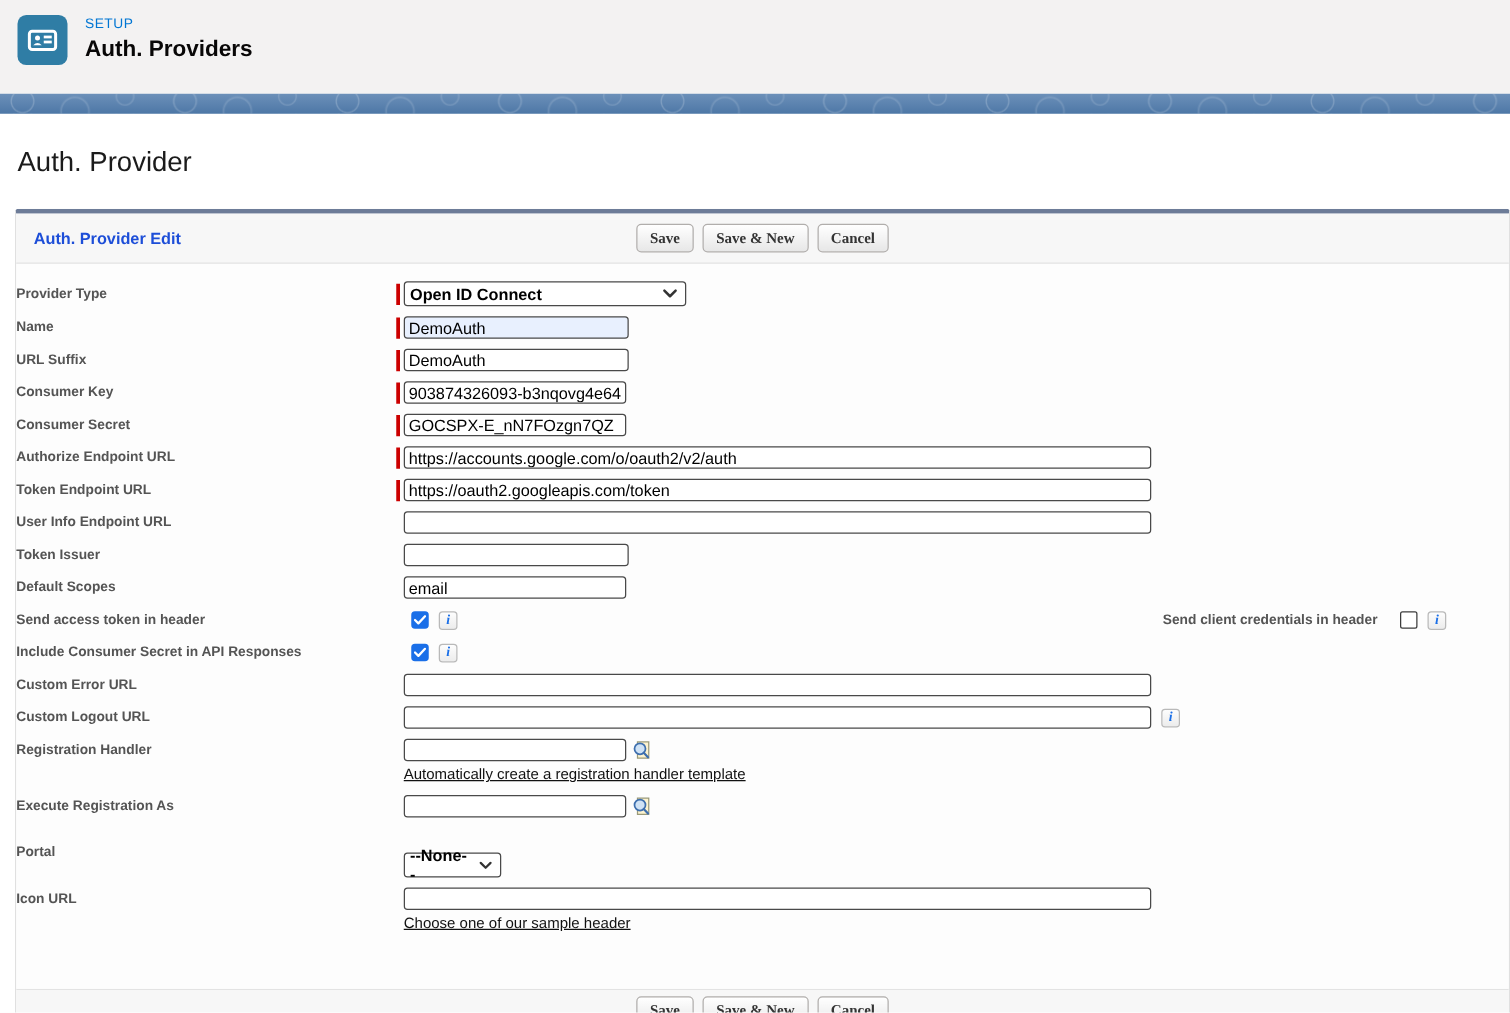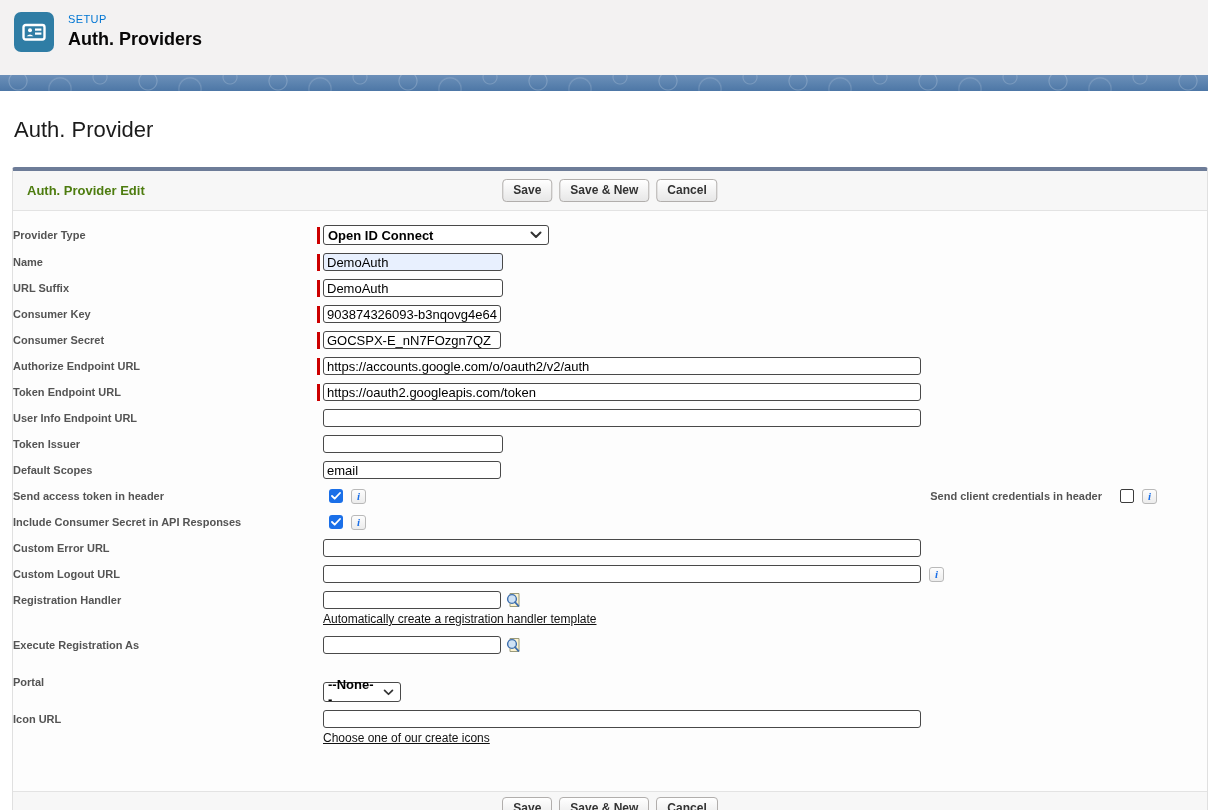--- a/index.html
+++ b/index.html
@@ -44,22 +44,22 @@
     margin:24px 0 0 12px; width:1196px;
     border:1px solid #e0e0e0; border-top:4px solid #6d7c98;
     border-radius:3px 3px 4px 4px; background:#fdfdfd;
   }
   .panel-bar {
     position:relative; height:40px; background:#f7f7f7;
     display:flex; align-items:center;
   }
   .panel-bar.top { border-bottom:1px solid #e3e3e3; }
   .panel-bar.bottom { border-top:1px solid #e3e3e3; height:33px; justify-content:center; border-radius:0 0 4px 4px; }
-  .panel-title { font-size:13px; font-weight:bold; color:#4d7c0f; padding-left:14px; }
-  .btn-group { display:flex; gap:7px; }
+  .panel-title { font-size:13px; font-weight:bold; color:#1d4ed8; padding-left:14px; }
+  .btn-group { display:flex; gap:7px;font-family:Liberation Serif, serif; }
   .panel-bar.top .btn-group { position:absolute; left:50%; transform:translateX(-50%); }
   .btn {
     font-family:inherit; font-size:12px; font-weight:bold; color:#333;
     background:linear-gradient(#ffffff,#e7e7e7);
     border:1px solid #b1aeac; border-radius:4px;
     padding:3px 10px 4px; line-height:14px; cursor:pointer;
   }
 
   
   .form-body { padding:14px 0 36px; background:#fdfdfd; }
@@ -338,21 +338,21 @@
       </div>
     </div>
 
     <div class="row stacked">
       <div class="label-cell">Icon URL</div>
       <div class="value-col">
         <div class="value-line">
           <span class="sp"></span>
           <input class="sf w-wide" value="" style="">
         </div>
-        <a class="inline-link" href="#">Choose one of our create icons</a>
+        <a class="inline-link" href="#">Choose one of our sample header</a>
       </div>
     </div>
 
   </div>
 
   <div class="panel-bar bottom">
     <div class="btn-group">
       <button class="btn">Save</button>
       <button class="btn">Save &amp; New</button>
       <button class="btn">Cancel</button>

